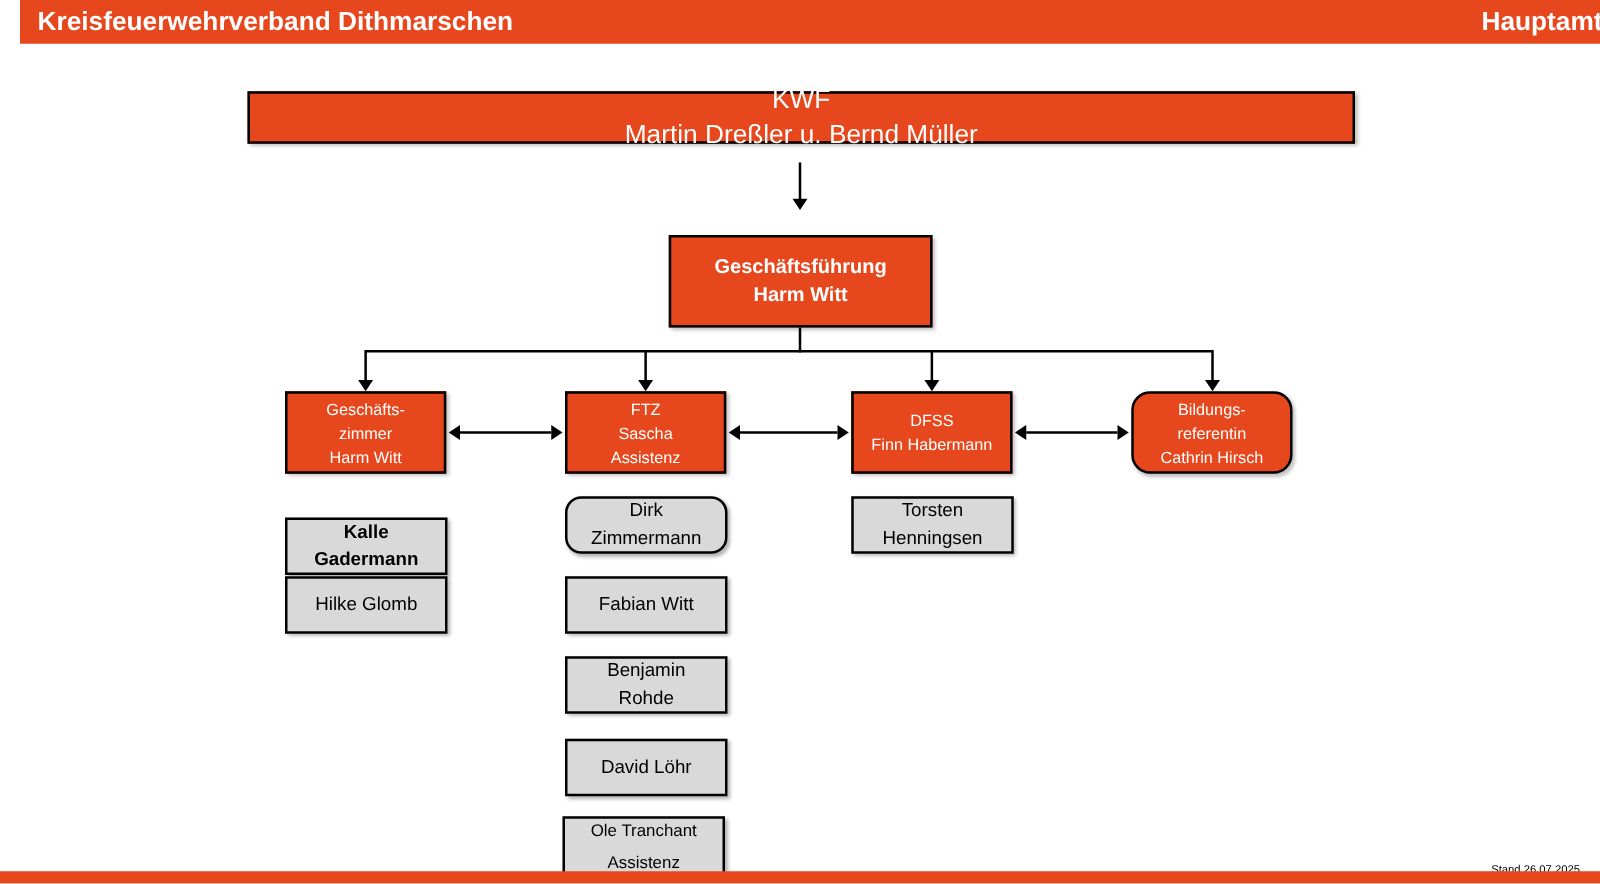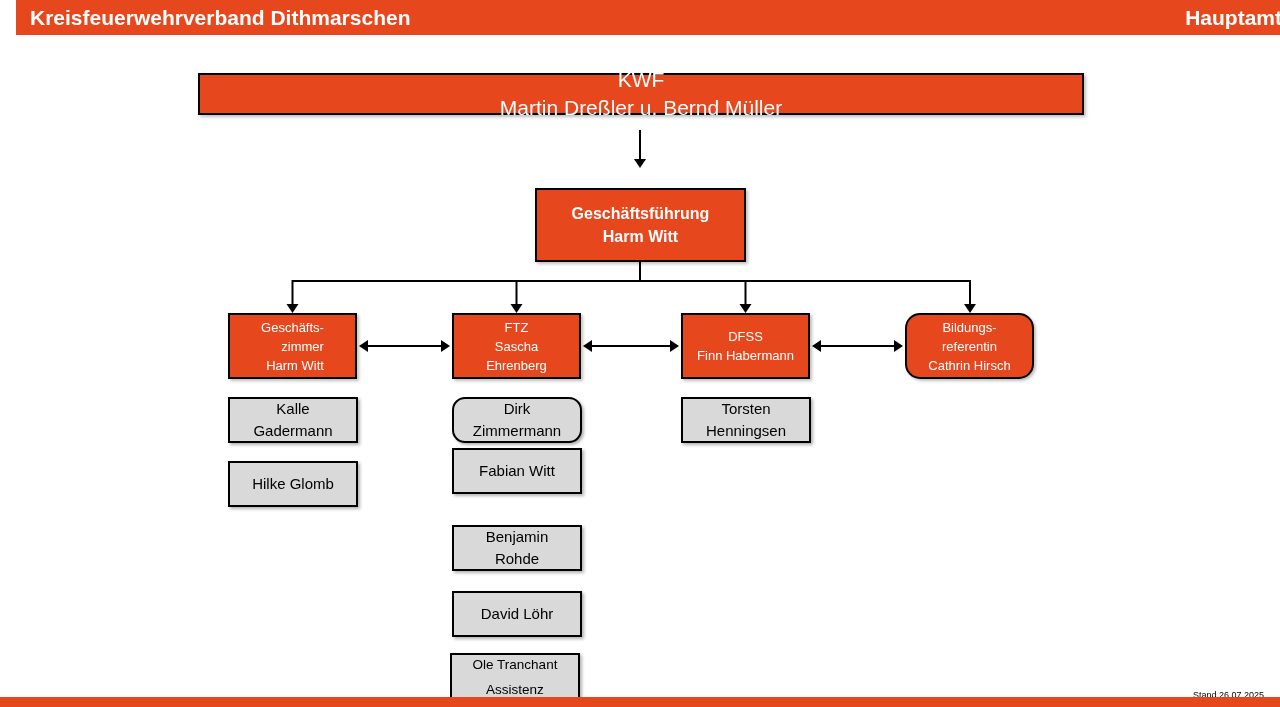--- a/index.html
+++ b/index.html
@@ -151,39 +151,39 @@
     <polygon points="821,340 821,352 812,346" fill="#000"></polygon>
     <polygon points="894,340 894,352 903,346" fill="#000"></polygon>
   </svg>
 
   <div class="node root-box">KWF
 Martin Dreßler u. Bernd Müller</div>
 
   <div class="node mgmt-box">Geschäftsführung
 Harm Witt</div>
 
-  <div class="node dept-box" style="left:228px;text-align:right;">Geschäfts-
+  <div class="node dept-box" style="left:228px;">Geschäfts-
 zimmer
 Harm Witt</div>
   <div class="node dept-box" style="left:452px;">FTZ
 Sascha
-Ehrenberg</div>
+Assistenz</div>
   <div class="node dept-box" style="left:681px;">DFSS
 Finn Habermann</div>
   <div class="node dept-box" style="left:905px;border-radius:15px;">Bildungs-
 referentin
 Cathrin Hirsch</div>
 
-  <div class="node staff-box" style="left:228px;top:397px;">Kalle
+  <div class="node staff-box" style="left:228px;top:414px;font-weight:bold;">Kalle
 Gadermann</div>
   <div class="node staff-box" style="left:228px;top:461px;">Hilke Glomb</div>
 
   <div class="node staff-box" style="left:452px;top:397px;border-radius:13px;">Dirk
 Zimmermann</div>
-  <div class="node staff-box" style="left:452px;top:448px;">Fabian Witt</div>
+  <div class="node staff-box" style="left:452px;top:461px;">Fabian Witt</div>
   <div class="node staff-box" style="left:452px;top:591px;">David Löhr</div>
   <div class="node staff-box" style="left:452px;top:525px;">Benjamin
 Rohde</div>
   <div class="node staff-box small" style="left:450px;top:653px;">Ole Tranchant
 Assistenz</div>
 
   <div class="node staff-box" style="left:681px;top:397px;">Torsten
 Henningsen</div>
 
   <div class="stand">Stand 26.07.2025</div>

